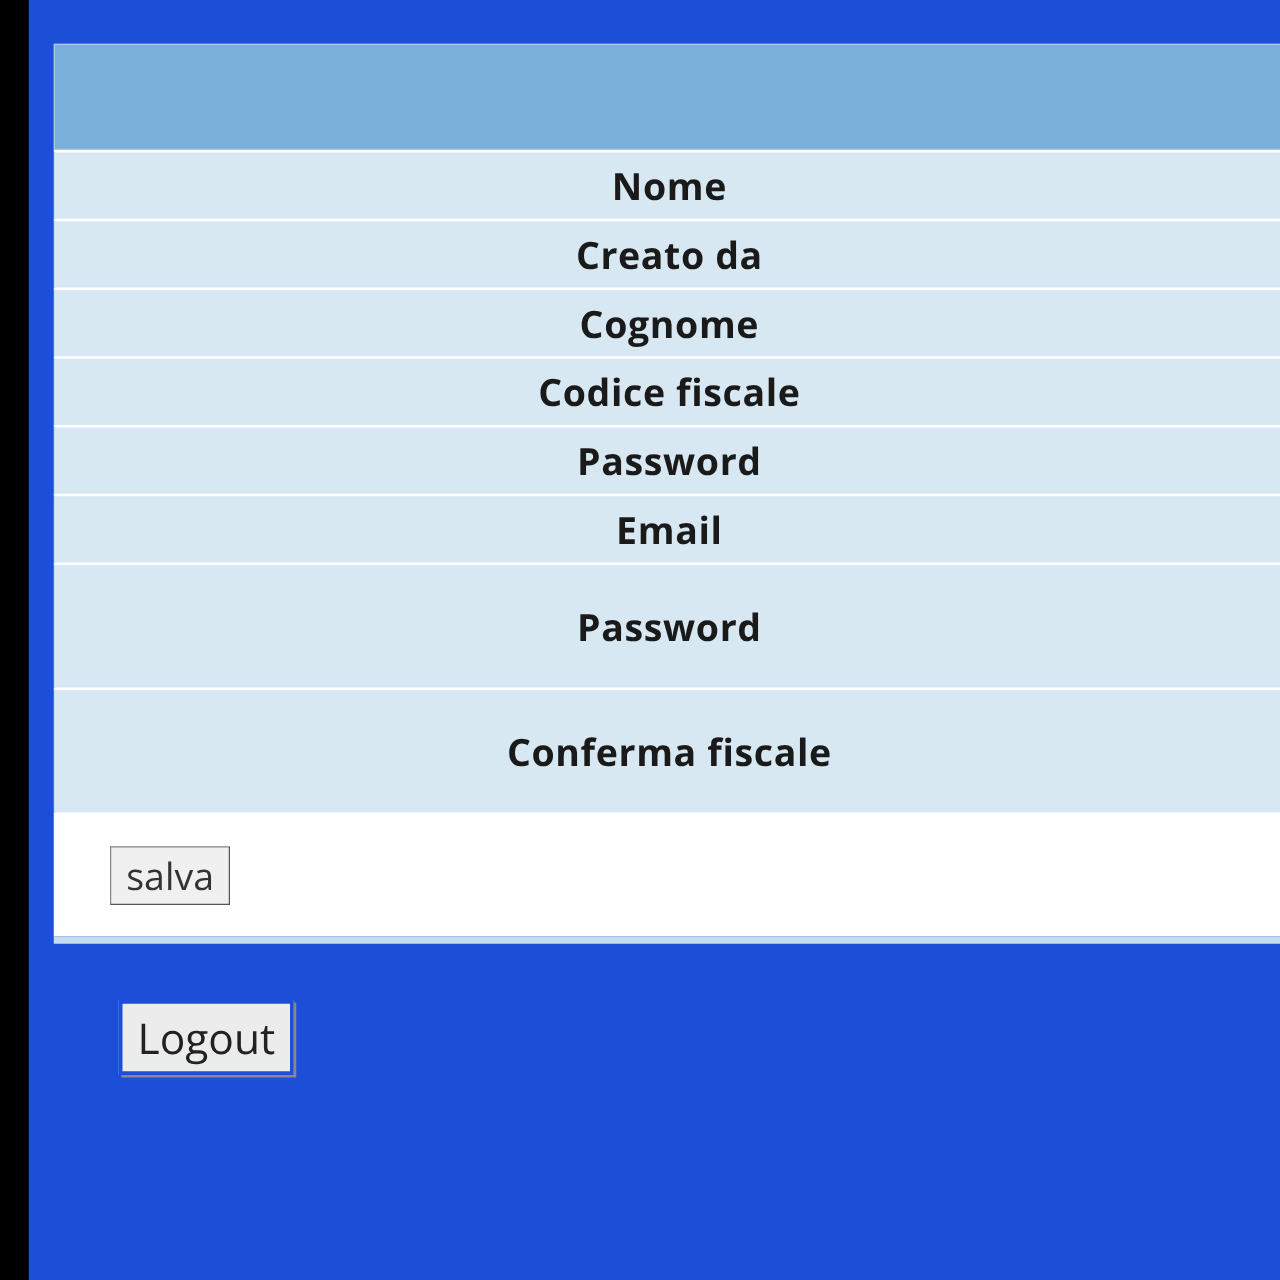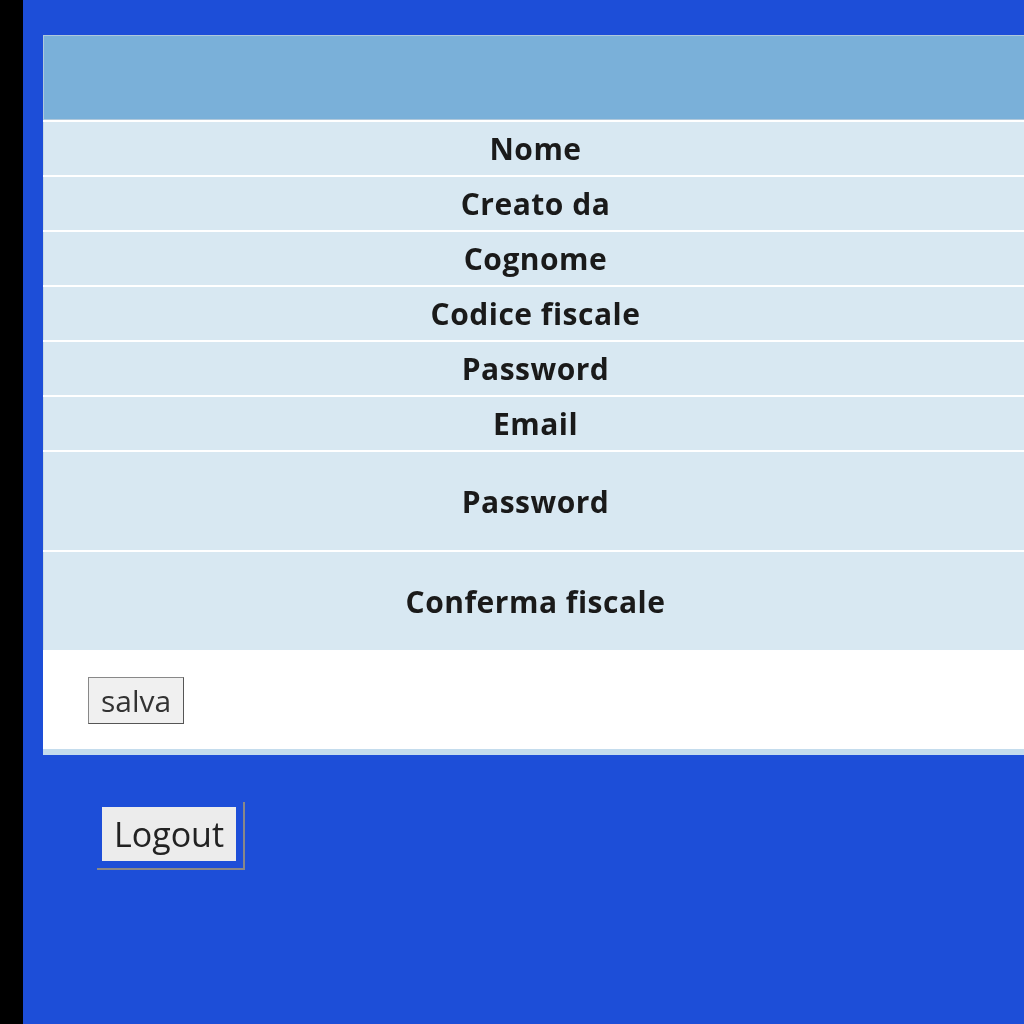--- a/index.html
+++ b/index.html
@@ -70,21 +70,21 @@
       margin-left: 20px;
     }
     .logout-row {
       margin-left: 20px;
       padding: 45px 0 0 52px;
     }
     .logout-btn {
       font-size: 34px;
       padding: 4px 12px;
       background: #ececec;
-      border: 7px solid #1d4ed8;
+      border: 3px solid #1d4ed8;
       box-shadow: 2px 2px 0 #888;
       color: #222;
       cursor: pointer;
       font-family: inherit;
     }
   </style>
 </head>
 <body>
 
 <div class="page-bg">

